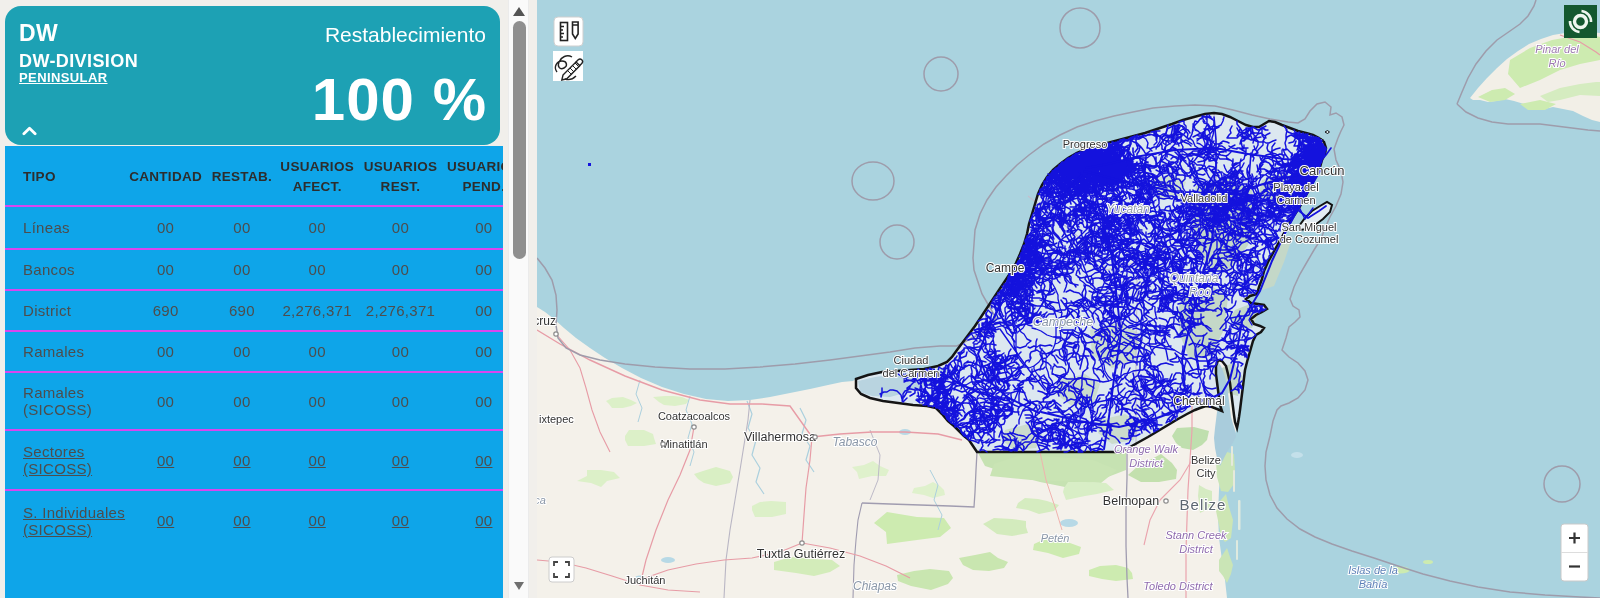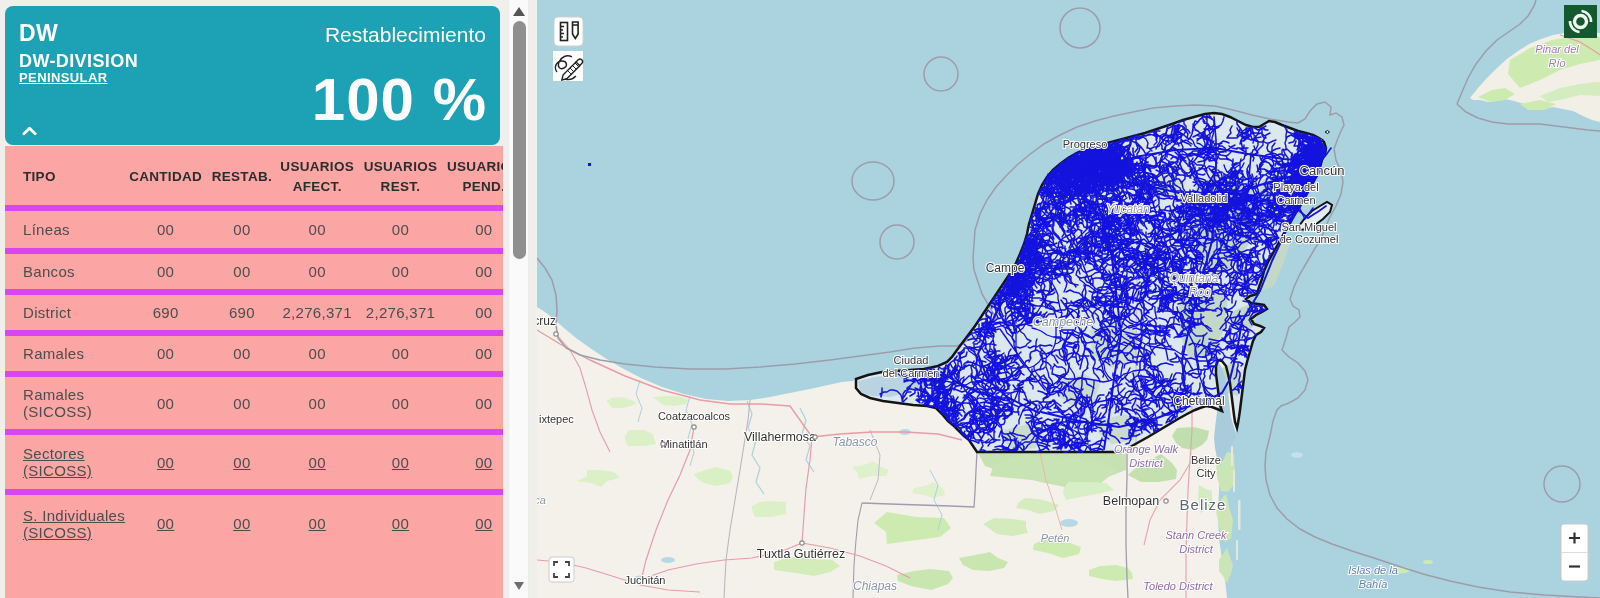--- a/index.html
+++ b/index.html
@@ -1,32 +1,32 @@
 <!DOCTYPE html>
 <html><head><meta charset="utf-8">
 <style>
 * { margin:0; padding:0; box-sizing:border-box; }
 html,body { width:1600px; height:598px; overflow:hidden; background:#f1efeb;
   font-family:"Liberation Sans", sans-serif; }
 .teal { position:absolute; left:5px; top:6px; width:495px; height:139px;
-  background:#1da1b4; border-radius:8px; color:#fff; }
+  background:#1da1b4; border-radius:16px; color:#fff; }
 .dw { position:absolute; left:14px; top:14px; font-size:23px; font-weight:bold; letter-spacing:0.5px; }
 .div1 { position:absolute; left:14px; top:45px; font-size:18px; font-weight:bold; letter-spacing:0.4px; }
 .div2 { position:absolute; left:14px; top:64px; font-size:13px; font-weight:bold; letter-spacing:0.4px;text-decoration:underline; }
 .rest { position:absolute; right:14px; top:17px; font-size:21px;margin-left:26px; }
 .pct { position:absolute; right:13px; top:59px; font-size:60px; font-weight:bold; letter-spacing:1px; }
 .caret { position:absolute; left:17px; top:119px; width:15px; height:12px; }
 .card { position:absolute; left:5px; top:146px; width:498px; height:452px;
-  background:#fca5a5; overflow:hidden; }
+  background:#0ea5e9; overflow:hidden; }
 table { border-collapse:collapse; width:520px; table-layout:fixed; margin-left:0px; }
 th, td { font-size:15px; color:#4d4d4d; text-align:center; padding:0; }
 thead th { font-size:13.5px; color:#2d2d2d; font-weight:bold; letter-spacing:0.3px;
   padding-top:11px; padding-bottom:8px; vertical-align:middle; line-height:20px; }
 th.tl, td.tl { text-align:left; padding-left:18px; white-space:nowrap; }
-tbody td { border-top:6px solid #d946ef; height:41px; letter-spacing:0.3px; }
+tbody td { border-top:2px solid #d946ef; height:41px; letter-spacing:0.3px; }
 tbody tr.r1 td { height:43px; }
 tbody tr.h2 td { height:58px; }
 tbody tr.h2x td { height:60px;text-decoration:underline; }
 col.c0 { width:118px; } col.c1 { width:84px; } col.c2 { width:68px; }
 col.c3 { width:82px; } col.c4 { width:84px; } col.c5 { width:82px; }
 .sb { position:absolute; left:508px; top:0; width:21px; height:598px; background:#fafafa;
   border-left:1px solid #ebebeb; border-right:1px solid #ebebeb; }
 .sb .up { position:absolute; top:7px; left:4px; width:0; height:0;
   border-left:6.5px solid transparent; border-right:6.5px solid transparent;
   border-bottom:9px solid #545454; }

